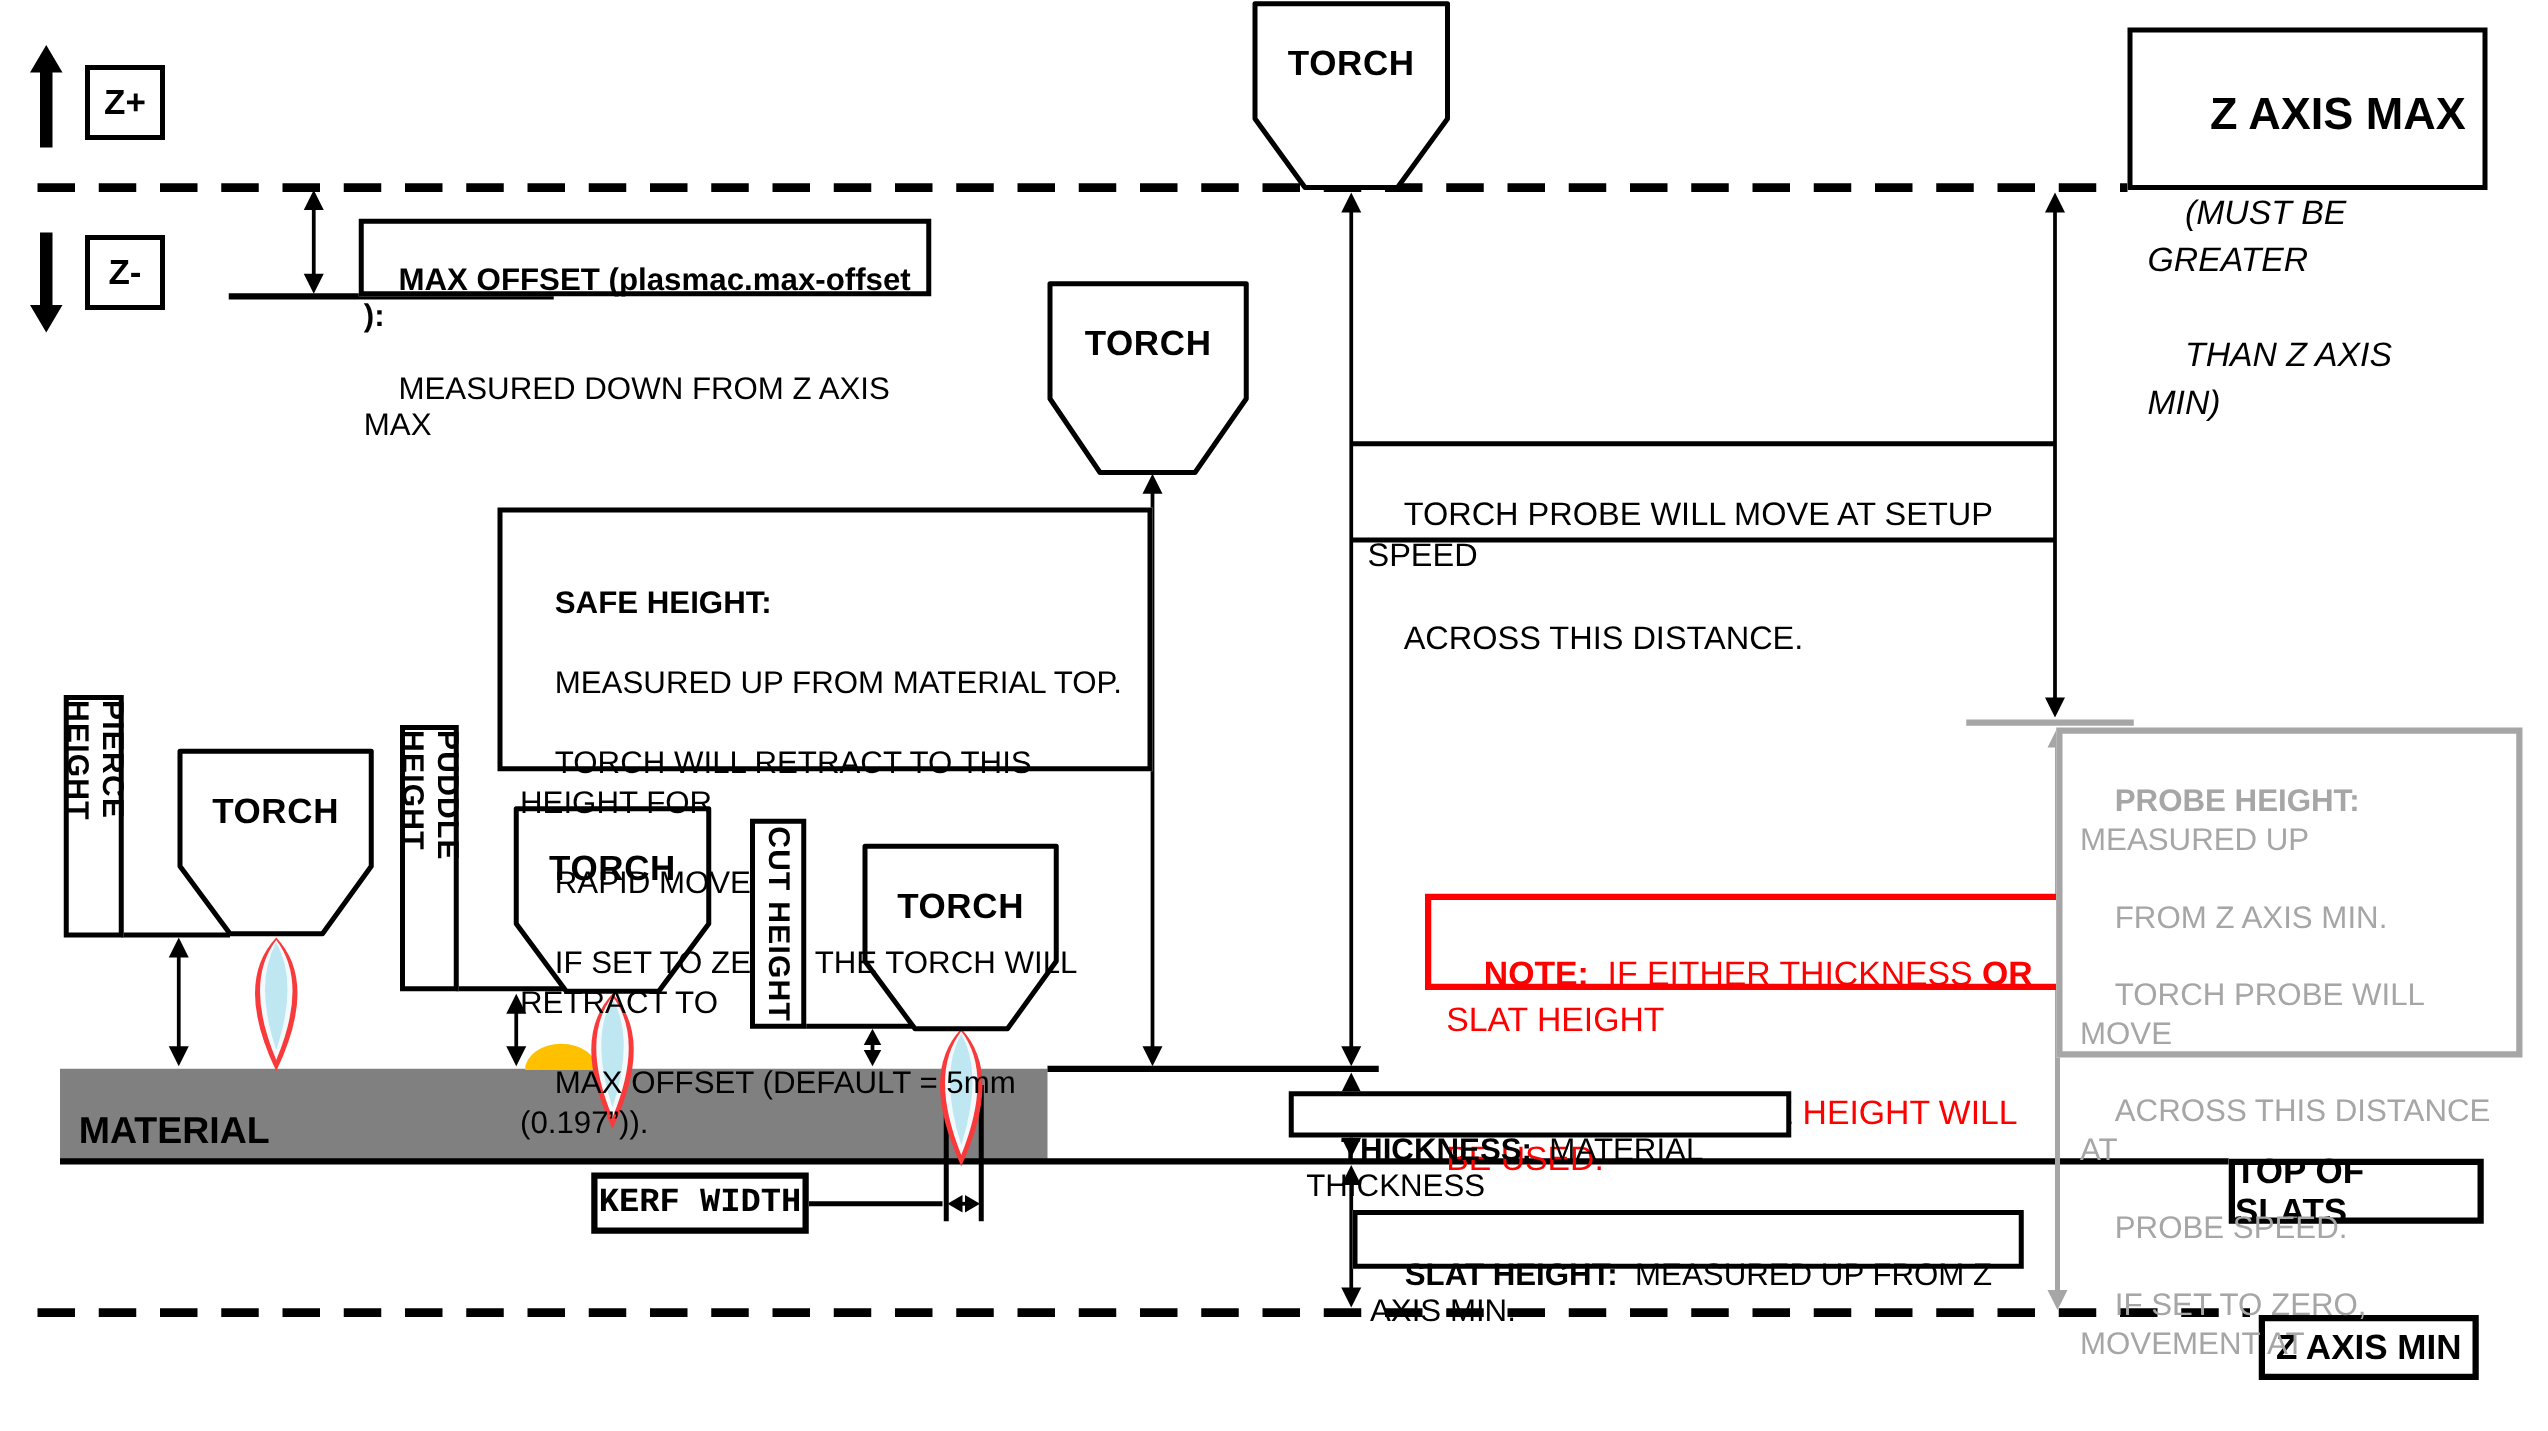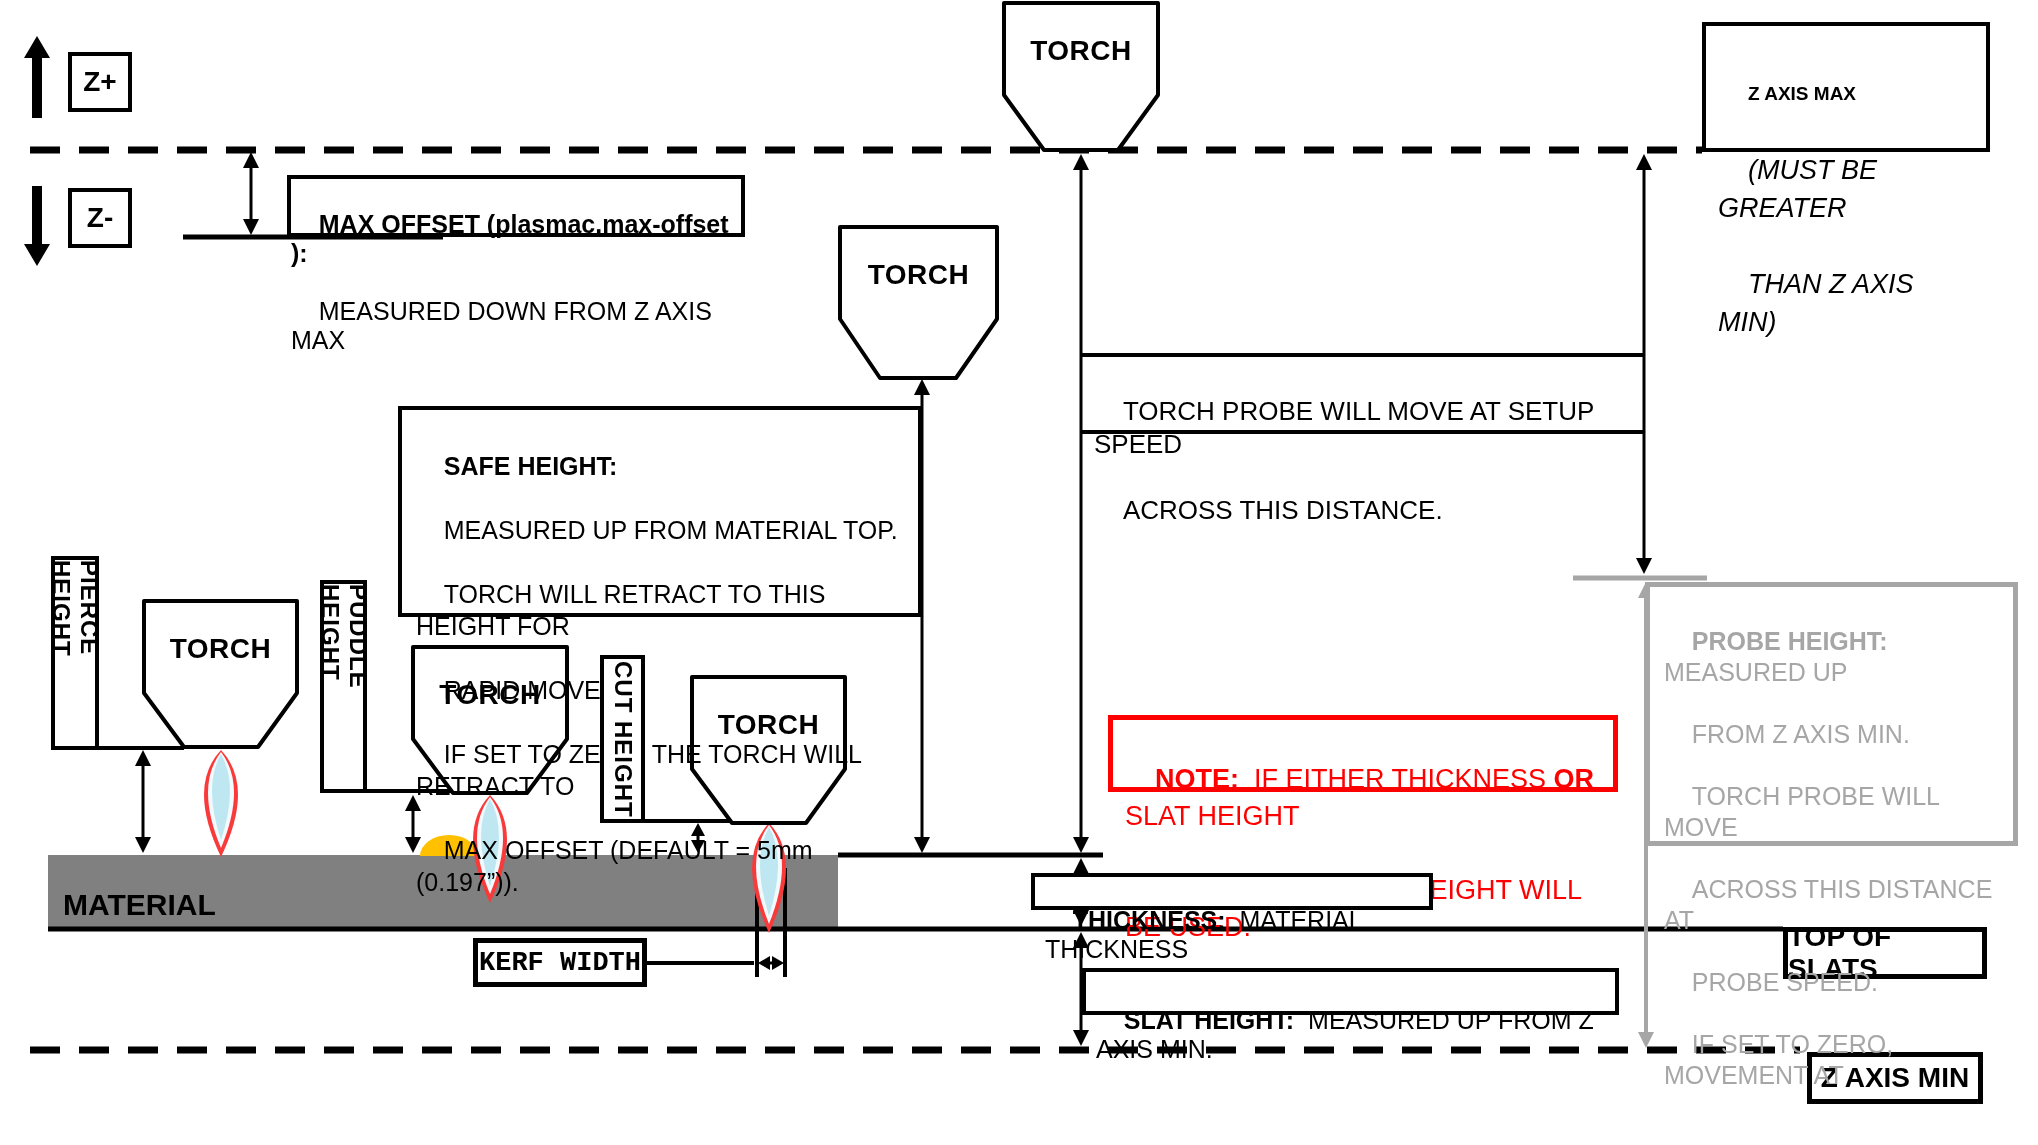--- a/index.html
+++ b/index.html
@@ -147,26 +147,26 @@
 
   <div class="abs box" style="left:68px;top:52px;width:64px;height:60px;">Z+</div>
   <div class="abs box" style="left:68px;top:188px;width:64px;height:60px;">Z-</div>
 
   <div class="abs txtbox" style="left:287px;top:175px;width:458px;height:62px;padding:2px 0;line-height:29px;">
     <span class="b">MAX OFFSET (plasmac.max-offset ):</span><br>
     <span>MEASURED DOWN FROM Z AXIS MAX</span>
   </div>
 
   <div class="abs txtbox" style="left:1702px;top:22px;width:288px;height:130px;padding:8px 12px;font-size:27px;line-height:38px;">
-    <span class="b" style="font-size:19px;">Z AXIS MAX</span><br>
+    <span class="b" style="font-size:36px;margin-left:20px;">Z AXIS MAX</span><br>
     <span class="it">(MUST BE GREATER</span><br>
     <span class="it">THAN Z AXIS MIN)</span>
   </div>
 
-  <div class="abs txtbox" style="left:398px;top:406px;width:524px;height:211px;padding:8px 14px;line-height:32px;">
+  <div class="abs txtbox" style="left:398px;top:406px;width:524px;height:211px;padding:24px 14px;line-height:32px;">
     <span class="b">SAFE HEIGHT:</span><br>
     <span>MEASURED UP FROM MATERIAL TOP.</span><br>
     <span>TORCH WILL RETRACT TO THIS HEIGHT FOR</span><br>
     <span>RAPID MOVES.</span><br>
     <span>IF SET TO ZERO, THE TORCH WILL RETRACT TO</span><br>
     <span>MAX OFFSET (DEFAULT = 5mm (0.197”)).</span>
   </div>
 
   <div class="abs plain" style="left:1094px;top:362px;width:545px;font-size:26px;line-height:33px;">
     <span>TORCH PROBE WILL MOVE AT SETUP SPEED</span><br>
@@ -174,21 +174,21 @@
   </div>
 
   <div class="abs vlabel" style="left:51px;top:556px;width:48px;height:194px;">PIERCE HEIGHT</div>
   <div class="abs vlabel" style="left:320px;top:580px;width:47px;height:213px;">PUDDLE HEIGHT</div>
   <div class="abs vlabel" style="left:600px;top:655px;width:45px;height:168px;">CUT HEIGHT</div>
 
   <div class="abs b" style="left:63px;top:888px;font-size:30px;">MATERIAL</div>
 
   <div class="abs box heavy" style="left:473px;top:938px;width:174px;height:49px;font-size:27px;font-family:Liberation Mono, monospace;">KERF WIDTH</div>
 
-  <div class="abs note" style="left:1108px;top:715px;width:510px;height:77px;">
+  <div class="abs note" style="left:1140px;top:715px;width:510px;height:77px;">
     <span class="b">NOTE:</span><span>  IF EITHER THICKNESS </span><span class="b">OR</span><span> SLAT HEIGHT</span><br>
     <span>ARE ZERO, PROBE HEIGHT WILL BE USED.</span>
   </div>
 
   <div class="abs txtbox" style="left:1031px;top:873px;width:402px;height:37px;padding:0px 10px;line-height:29px;">
     <span class="b">THICKNESS:</span><span>  MATERIAL THICKNESS</span>
   </div>
 
   <div class="abs txtbox" style="left:1082px;top:968px;width:537px;height:47px;padding:5px 10px;line-height:29px;">
     <span class="b">SLAT HEIGHT:</span><span>  MEASURED UP FROM Z AXIS MIN.</span>

